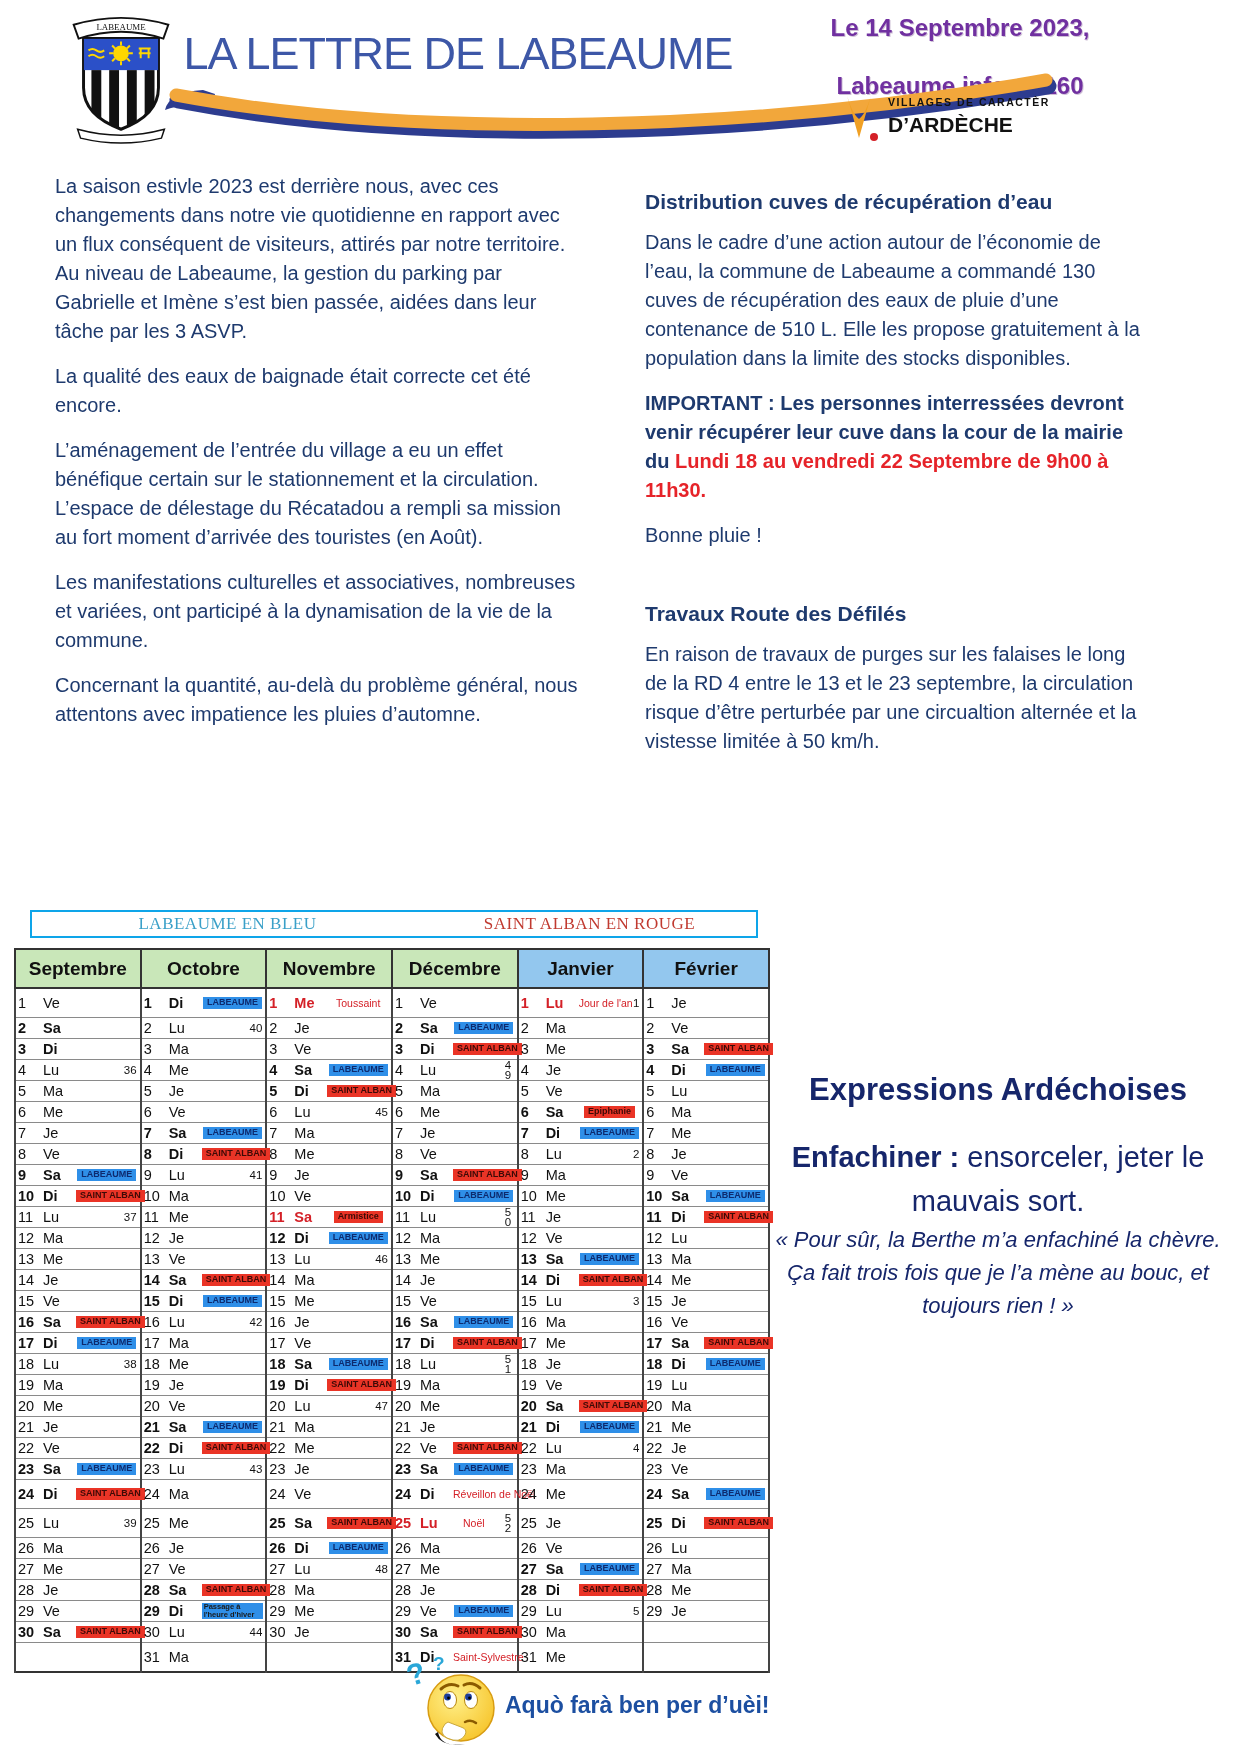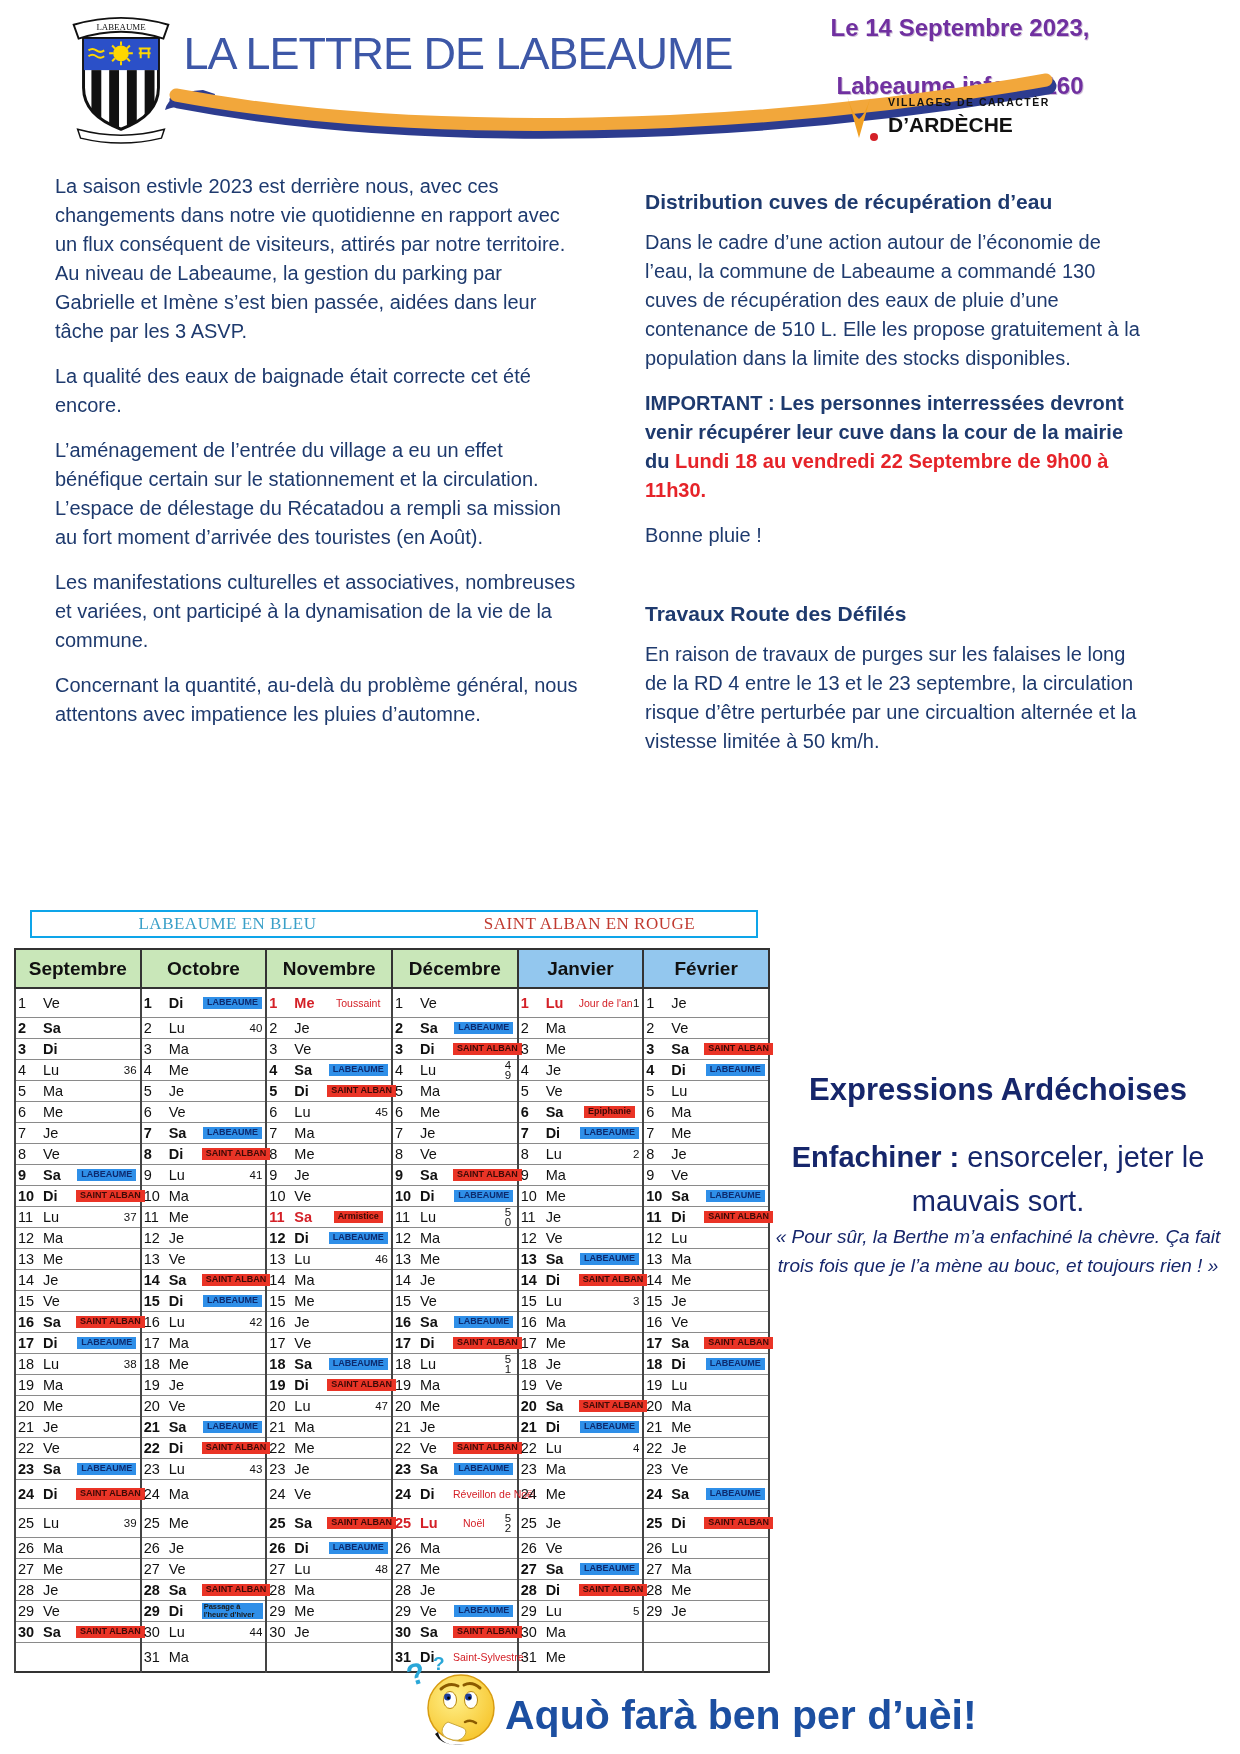--- a/index.html
+++ b/index.html
@@ -81,26 +81,26 @@
   }
   .note { font-size:10.5px; color:#d42027; margin:8px auto; white-space:nowrap; }
   .wk { margin-left:auto; flex:none; font-size:11.5px; color:#111; padding-right:1px; }
   .wkstack { width:10px; line-height:10px; word-break:break-all; padding-right:0; }
 
   
   .expr { left:762px; top:1072px; width:472px; text-align:center; color:#16266b; }
   .expr h3 { font-size:31px; font-weight:bold; margin-bottom:28px; }
   .expr .line  { font-size:29px; line-height:1.5; }
   .expr .line .b { font-weight:bold; }
-  .expr .quote { font-size:19px; font-style:italic; line-height:1.5; }
+  .expr .quote { font-size:22px; font-style:italic; line-height:1.5; }
 
   
   .emoji { left:405px; top:1650px; width:100px; height:100px; }
   .footer-phrase {
-    left:505px; top:1692px; font-size:41px; font-weight:bold;
+    left:505px; top:1692px; font-size:23px; font-weight:bold;
     color:#1c4fa1; white-space:nowrap;
   }
 </style>
 </head>
 <body>
 
 <svg class="abs coa" viewBox="0 0 140 140">
   <defs>
     <clipPath id="shieldclip">
         <path d="M32 30 h76 v50 q0 28 -38 42 q-38 -14 -38 -42 Z"></path>

